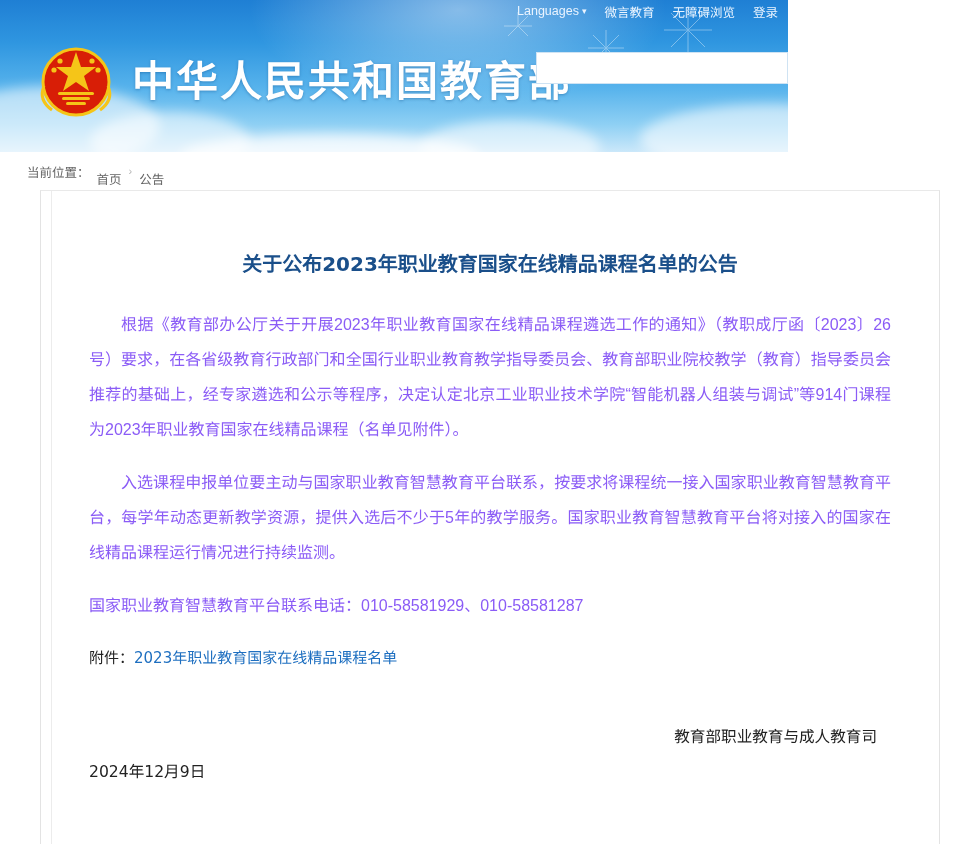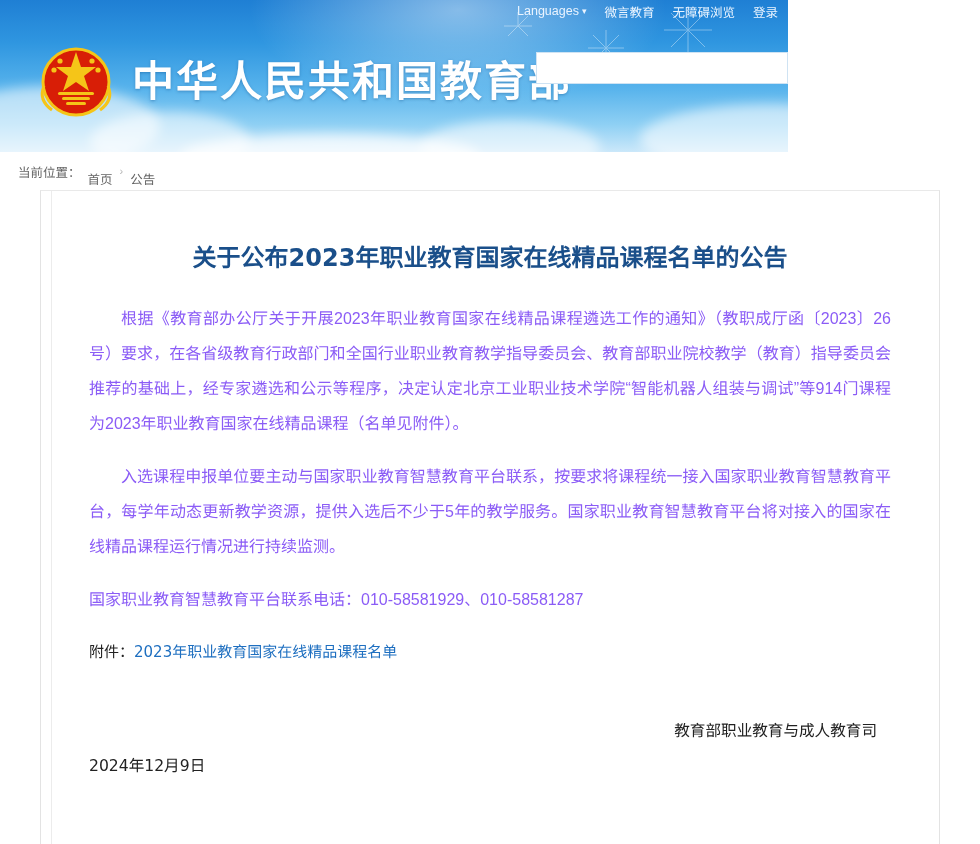--- a/index.html
+++ b/index.html
@@ -126,21 +126,21 @@
   
   .page {
     position: relative;
     width: 980px;
     background: #ffffff;
   }
   .breadcrumb {
     height: 38px;
     display: flex;
     align-items: center;
-    padding-left: 18px;
+    padding-left: 27px;
     font-size: 12.5px;
     color: #666;
     background: #ffffff;
     gap: 7px;
   }
   .breadcrumb .sep { color: #b5b5b5; font-size: 11px; }
   .breadcrumb a { color: #666; text-decoration: none; margin-top: 15px; }
 
   .content-shell {
     position: relative;
@@ -154,25 +154,25 @@
     padding: 34px 48px 20px 48px;
   }
   .side-rule {
     position: absolute;
     top: 0; bottom: 0;
     width: 1px;
     background: #ececec;
   }
   .article-title {
     text-align: center;
-    font-size: 24px;
+    font-size: 20px;
     font-weight: bold;
     color: #1a4f8a;
     line-height: 34px;
-    margin: 16px 0 26px 0;
+    margin: 22px 0 26px 0;
     font-family: "DejaVu Sans", "Liberation Sans", sans-serif;
   }
   .para {
     font-size: 16px;
     line-height: 35px;
     color: #8b5cf6;
     text-align: justify;
     text-indent: 2em;
     margin: 0 0 18px 0;
     font-family: Liberation Sans, sans-serif;

